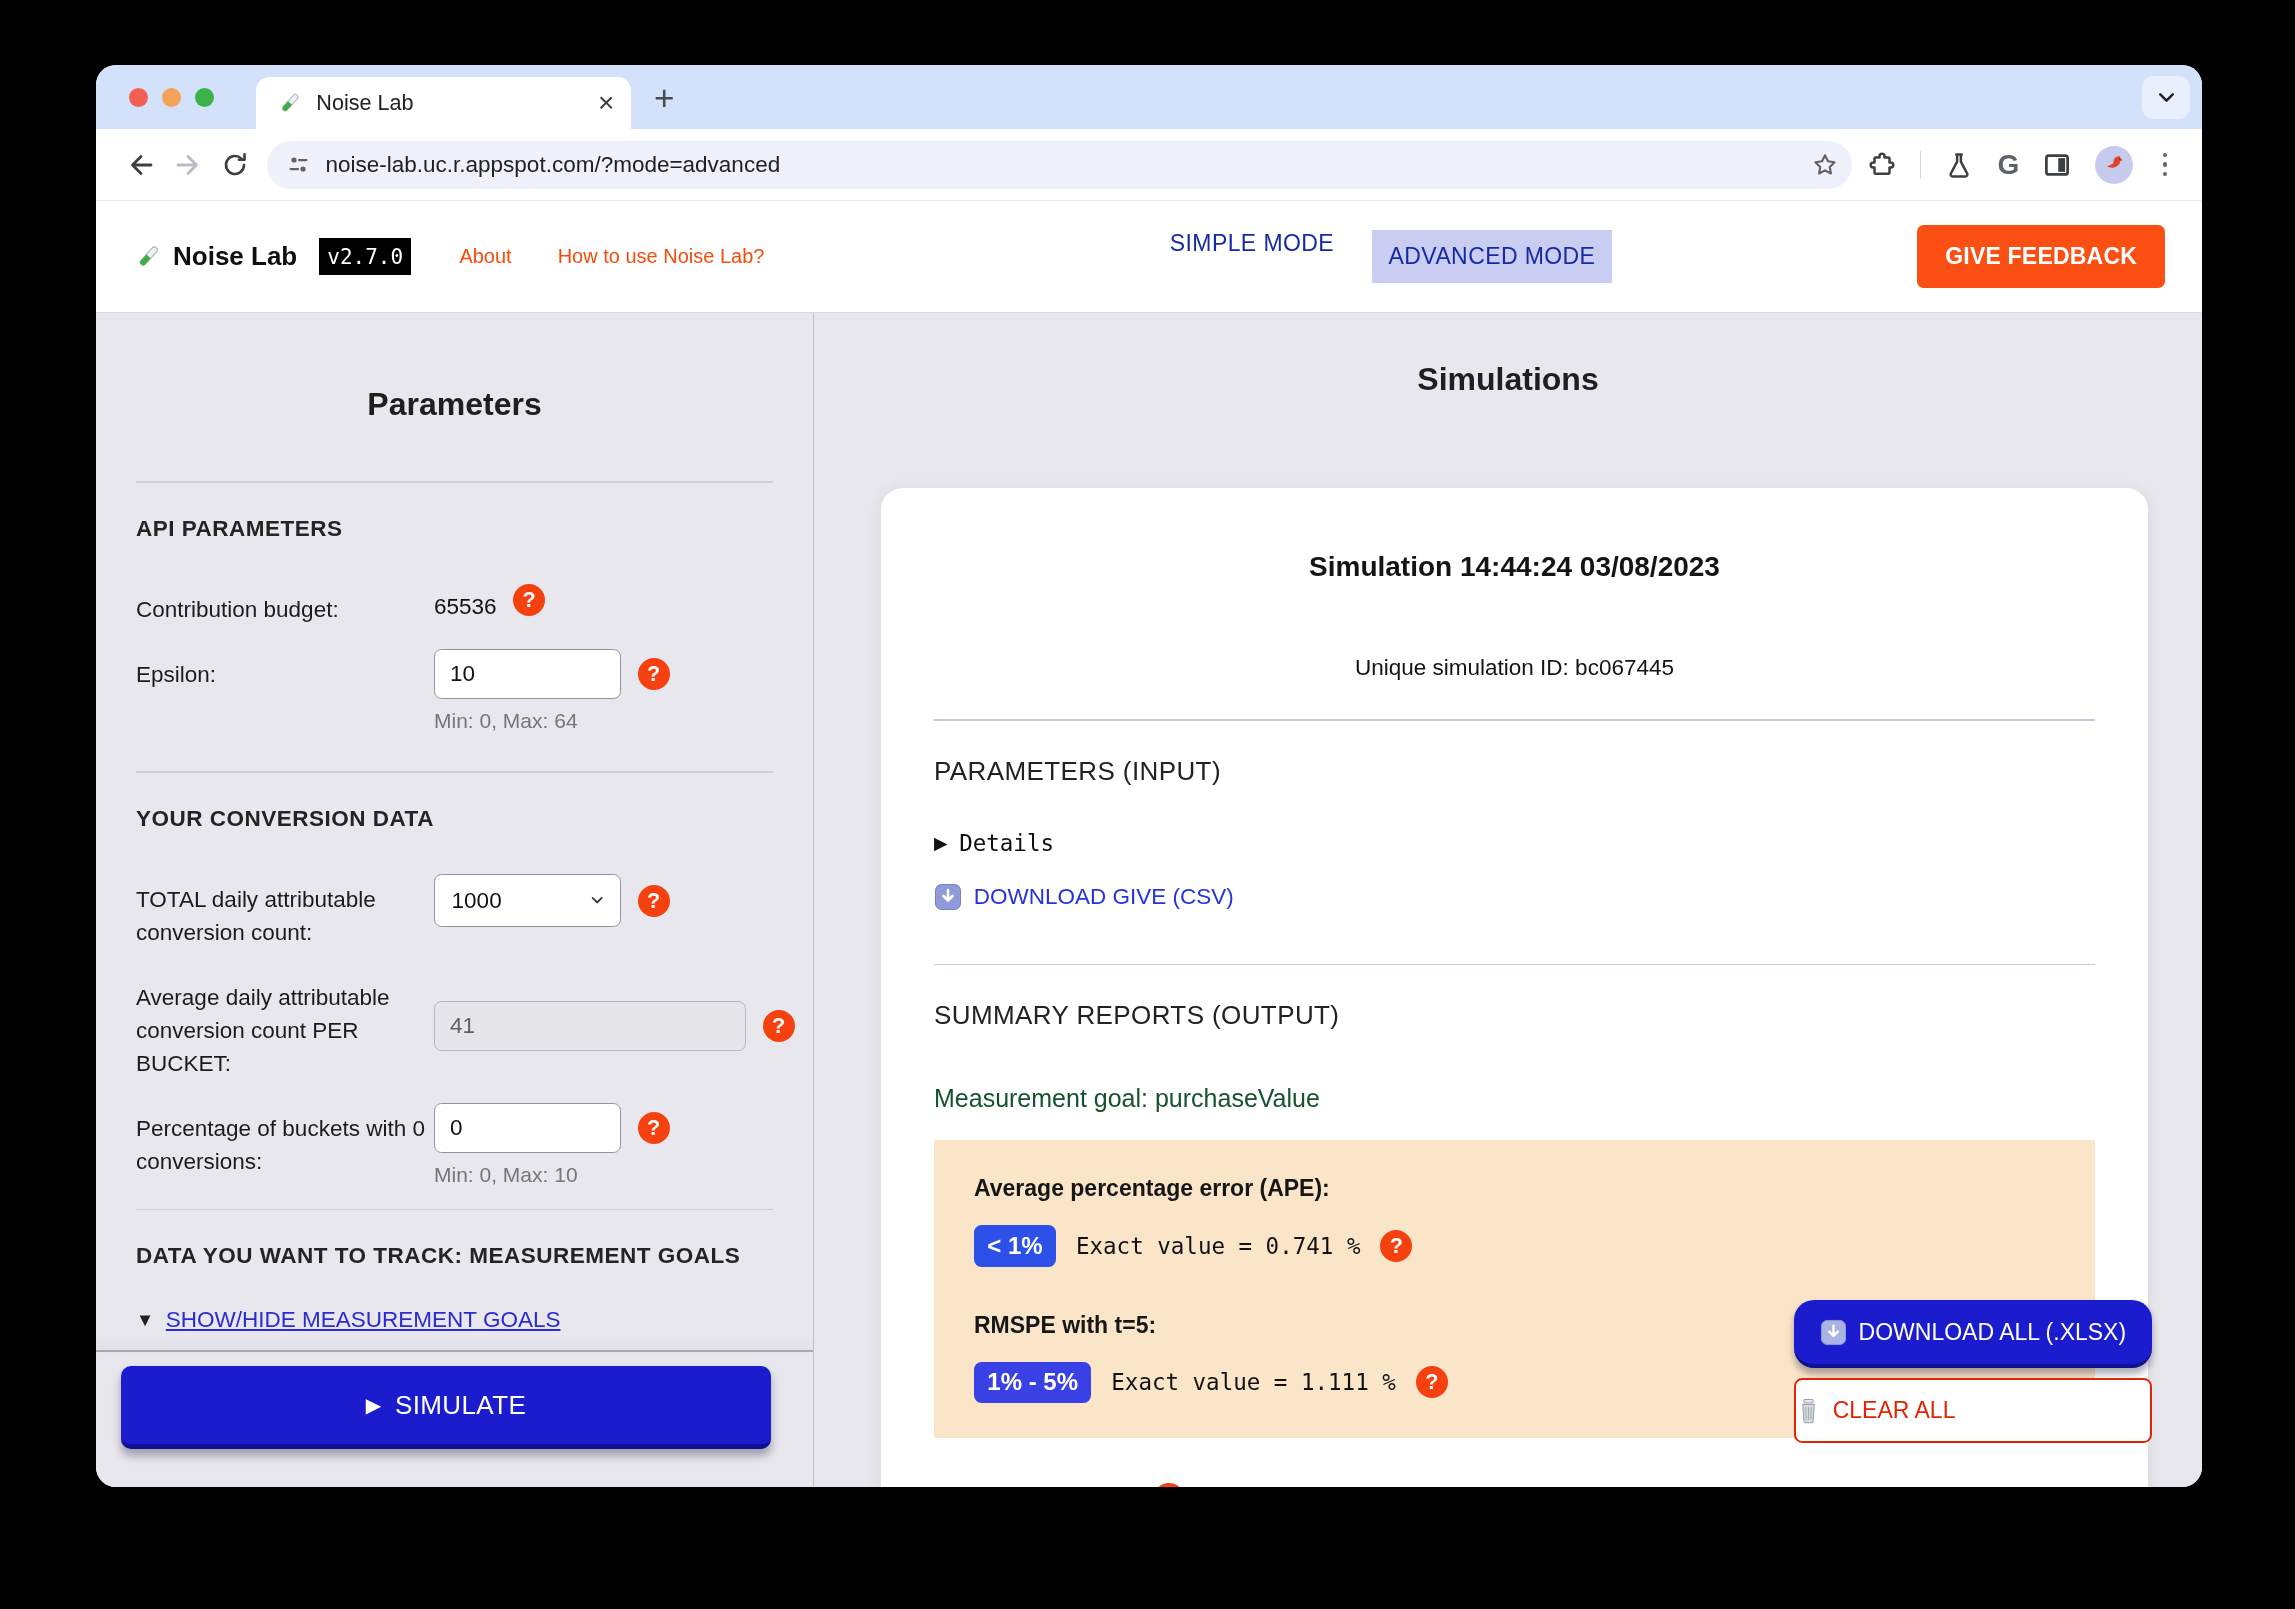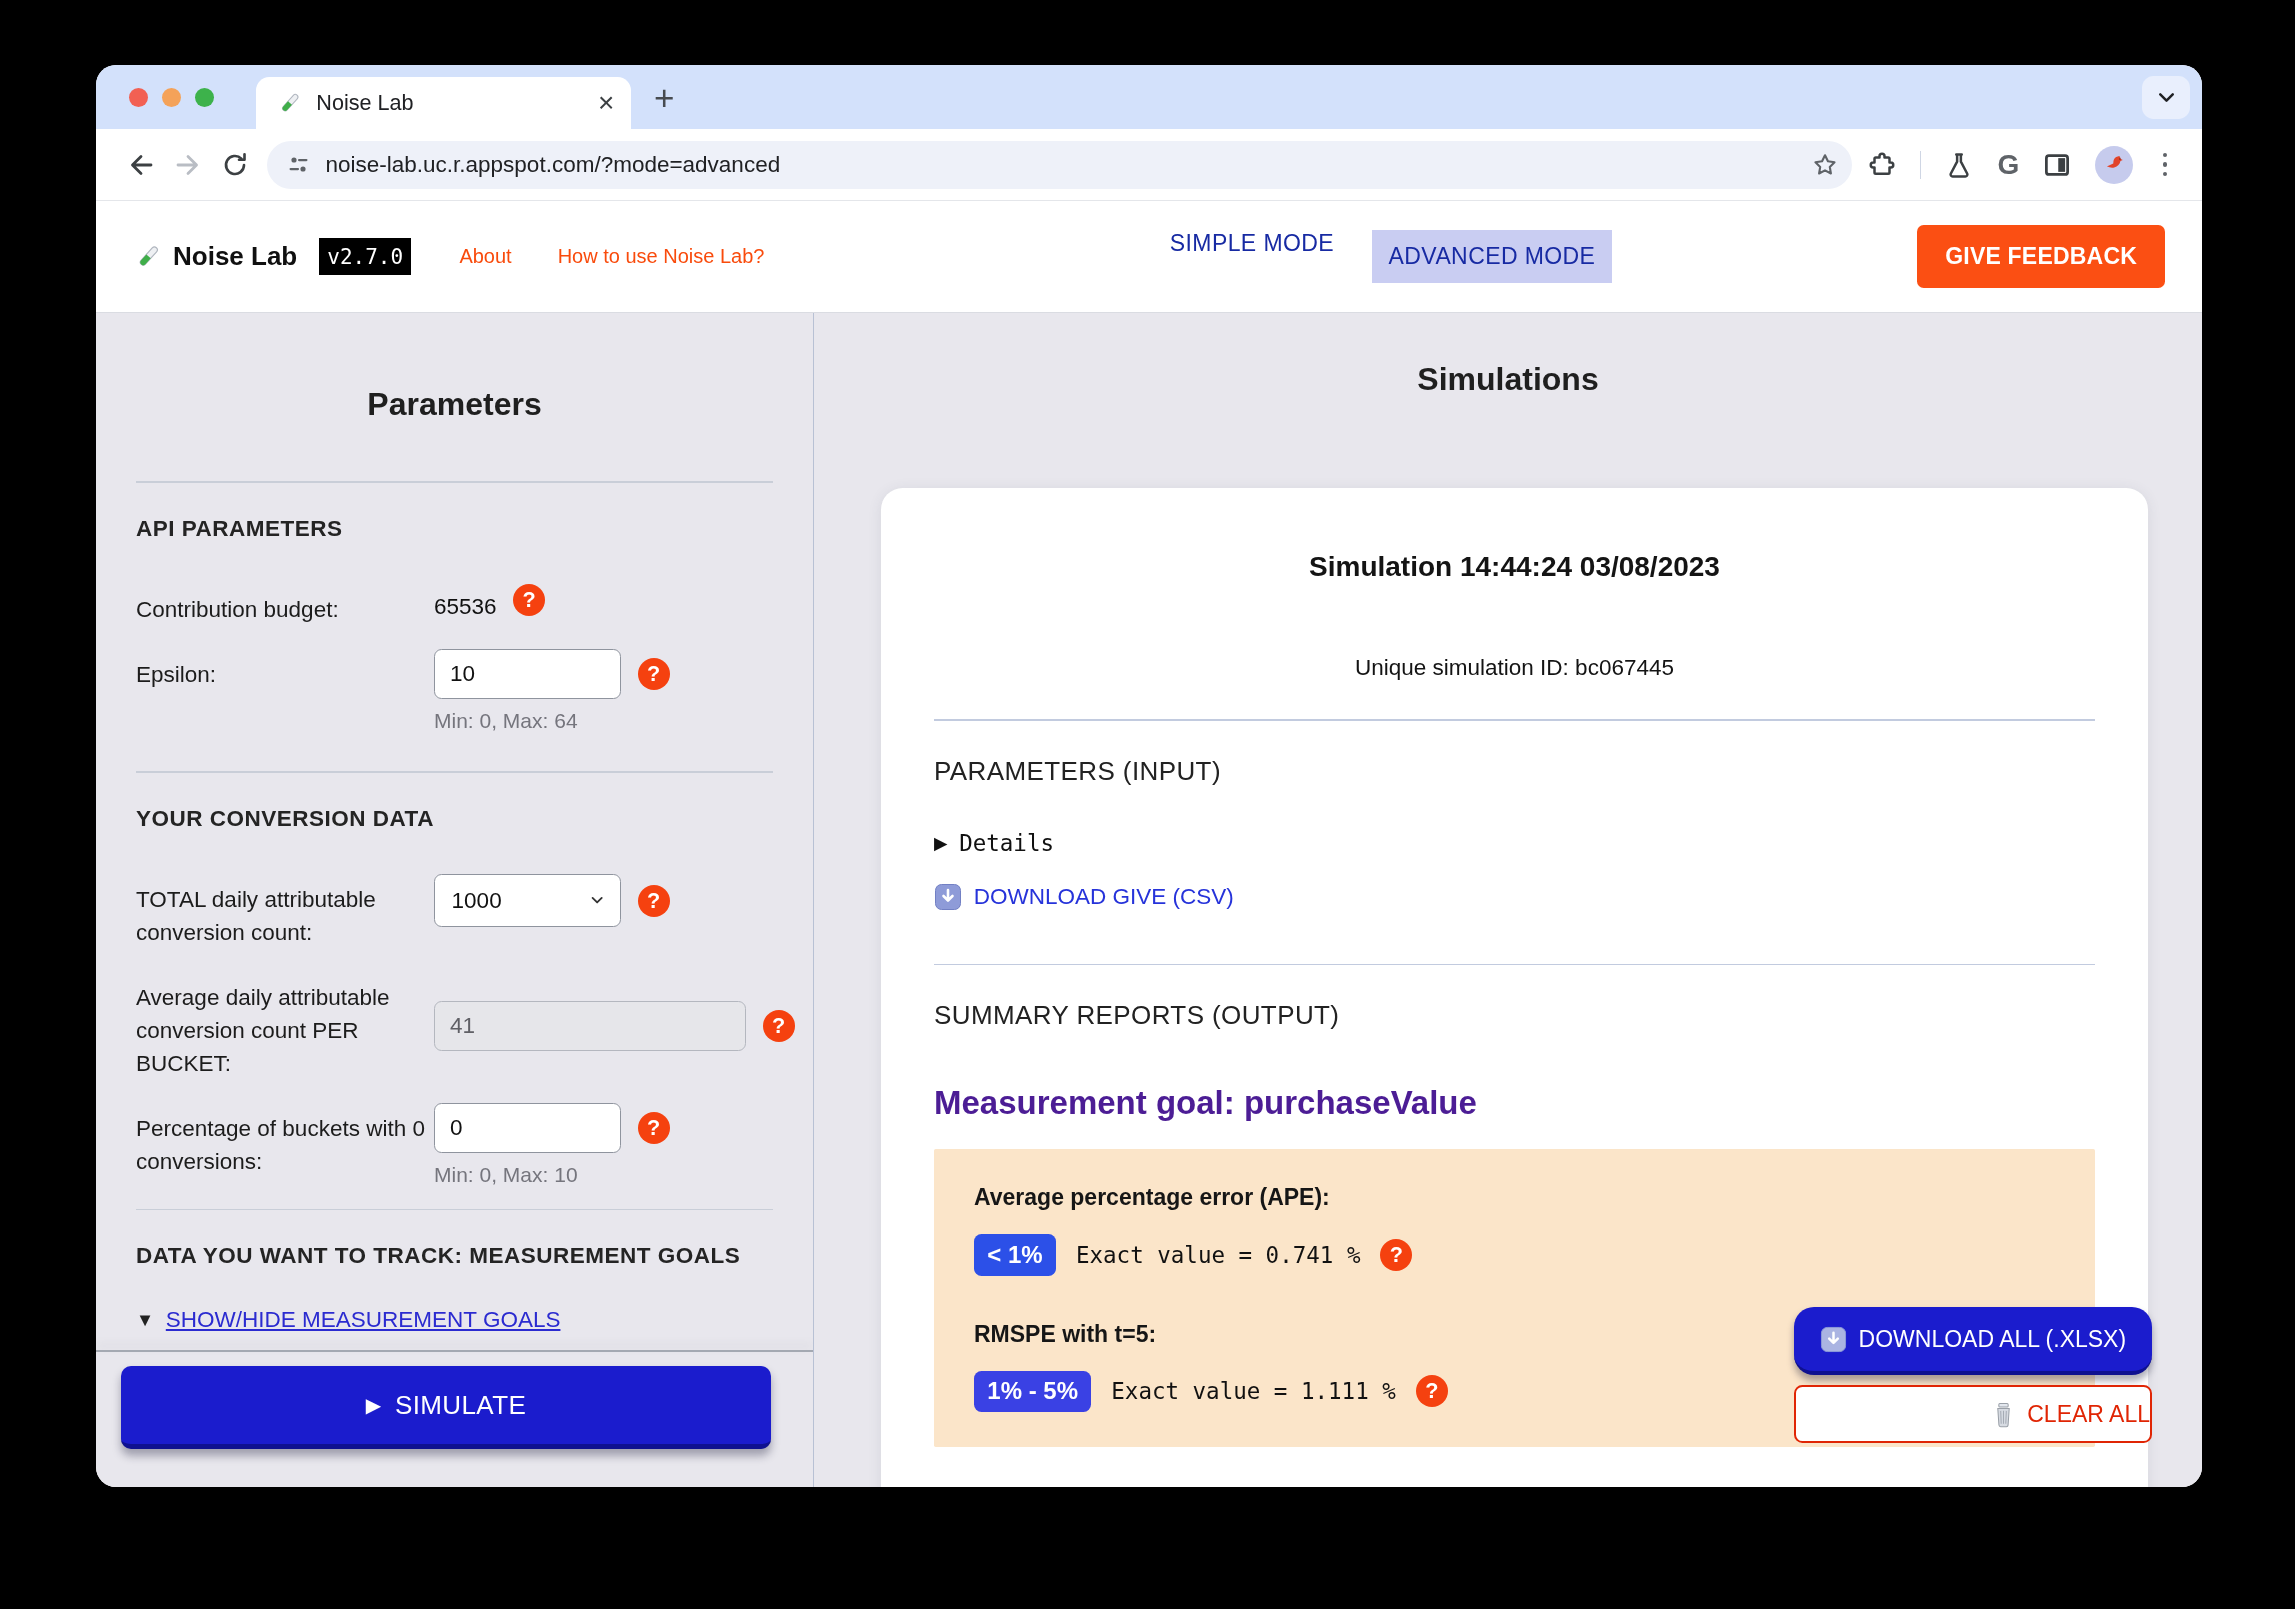--- a/index.html
+++ b/index.html
@@ -104,40 +104,40 @@
           border-radius:21.6px; box-shadow:0 2.5px 13.3px rgba(60,64,90,.10); padding:0 53px; }
   .card-title { font-size:28px; font-weight:700; color:#141414; text-align:center; margin-top:63px; }
   .simid { font-size:22.5px; color:#141414; text-align:center; margin-top:72px; }
   .cdiv { height:1.7px; background:#c2cbdf; margin-top:38px; }
   .ch4 { font-size:26px; font-weight:400; color:#222; letter-spacing:0.4px; margin-top:35px; }
   .details-row { margin-top:43px; display:flex; align-items:center; gap:11.7px; cursor:pointer;
                  font-family:"DejaVu Sans Mono","Liberation Mono",monospace; font-size:22.5px; color:#111; }
   .details-row .dtri { font-size:17.5px; font-family:"DejaVu Sans",sans-serif; }
   .csv-link { margin-top:27px; display:inline-flex; align-items:center; gap:11.7px; color:#2633da;
               font-size:22.5px; cursor:pointer; }
-  .ch5 { font-size:33px; font-weight:700; color:#4c1d95; margin-top:53px; }
+  .ch5 { font-size:25px; font-weight:400; color:#14532d; margin-top:53px; }
   .peach { background:#fbe5c9; margin-top:27px; padding:35px 40px; border-radius:1.7px; }
   .mlabel { font-size:23px; font-weight:700; color:#161616; }
   .mlabel.second { margin-top:45px; }
   .mrow { margin-top:23px; display:flex; align-items:center; gap:20px; }
   .pct-badge { background:#2c50e8; color:#fff; font-size:24px; font-weight:700; padding:6.7px 13.3px;
                border-radius:7.5px; }
   .pct-badge.b2 { background:#3a41e4; }
   .mval { font-family:"DejaVu Sans Mono","Liberation Mono",monospace; font-size:22.5px; color:#111; }
   .ddrow { margin-top:45px; display:flex; align-items:center; gap:13.3px; font-size:23px; font-weight:700;
            color:#131313; }
 
   
   .floating { position:absolute; right:50px; bottom:44px; width:358px; display:flex; flex-direction:column;
               gap:10px; z-index:5; }
   .dl-all { height:68px; background:#1b1ccd; border:none; border-bottom:4.2px solid #0f1190; border-radius:20px;
             color:#fff; font-size:23px; display:flex; align-items:center; justify-content:center; gap:11.7px;
             cursor:pointer; box-shadow:0 5.8px 7.5px rgba(20,20,50,.35); font-family:inherit; }
-  .clear { height:58px; background:#fff; border:2.5px solid #e02504; border-radius:8.3px; color:#e02504;
-           font-size:23px; display:flex; align-items:center; justify-content:flex-end; gap:11.7px;
+  .clear { height:65px; background:#fff; border:2.5px solid #e02504; border-radius:8.3px; color:#e02504;
+           font-size:23px; display:flex; align-items:center; justify-content:flex-start; gap:11.7px;
            cursor:pointer; font-family:inherit; }
 
   svg { display:block; }
 </style>
 </head>
 <body>
 
 <div class="stage">
   <div class="window">
 

